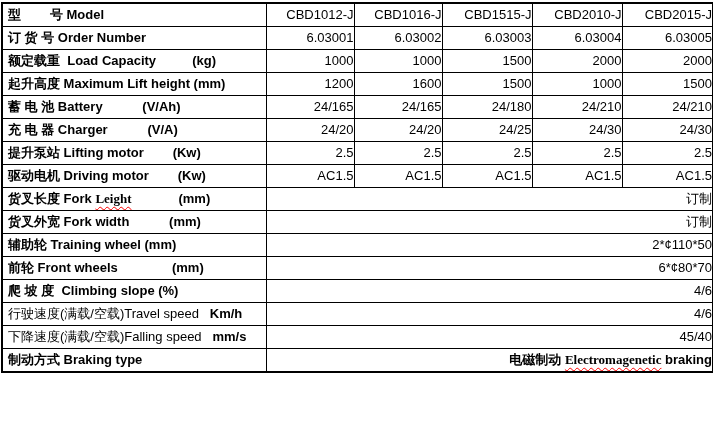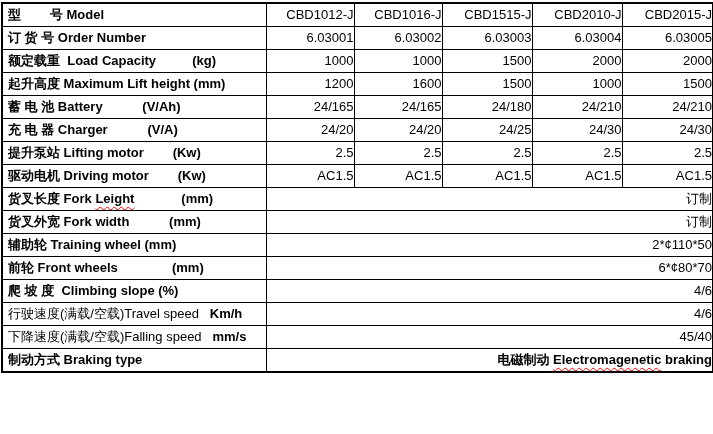--- a/index.html
+++ b/index.html
@@ -33,20 +33,21 @@
   td.val { padding-left: 8px; font-weight: normal; text-align: right; }
   .b  { font-weight: bold; }
   .light { font-weight: normal; text-align: center; }
   td.vb, td.vb span { font-weight: bold; }
   .sq {
     text-decoration: underline;
     text-decoration-style: wavy;
     text-decoration-color: #ff0000;
     text-decoration-thickness: 1px;
     text-underline-offset: 3px;
+    font-family: Liberation Serif, serif;
   }
 </style>
 </head>
 <body>
 
 <table class="spec">
   <colgroup>
     <col style="width:264px">
       <col style="width:88px">
       <col style="width:88px">

